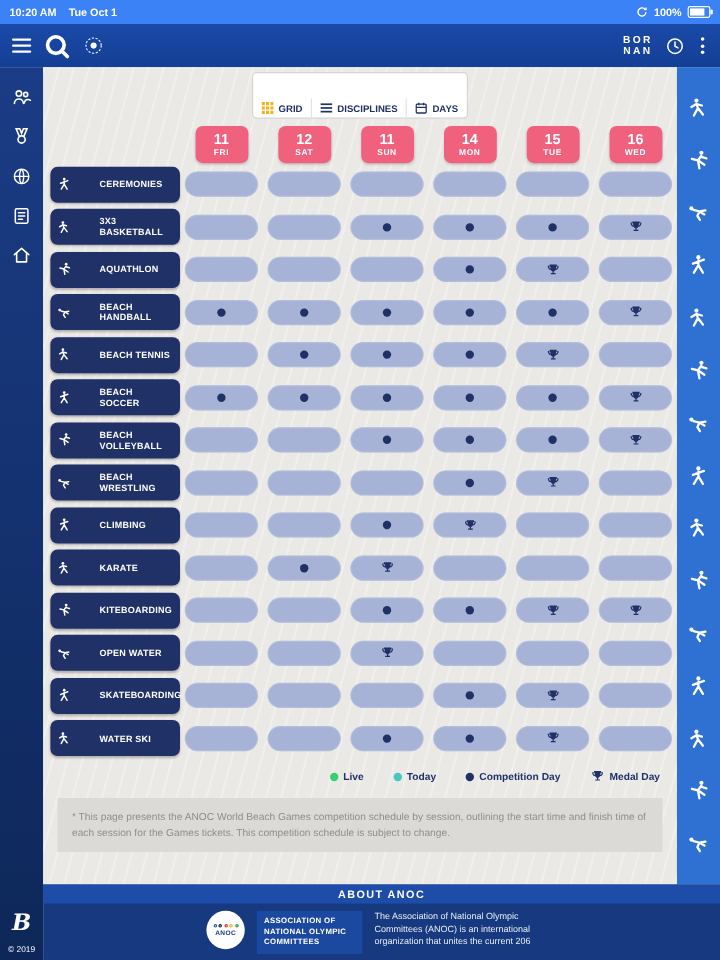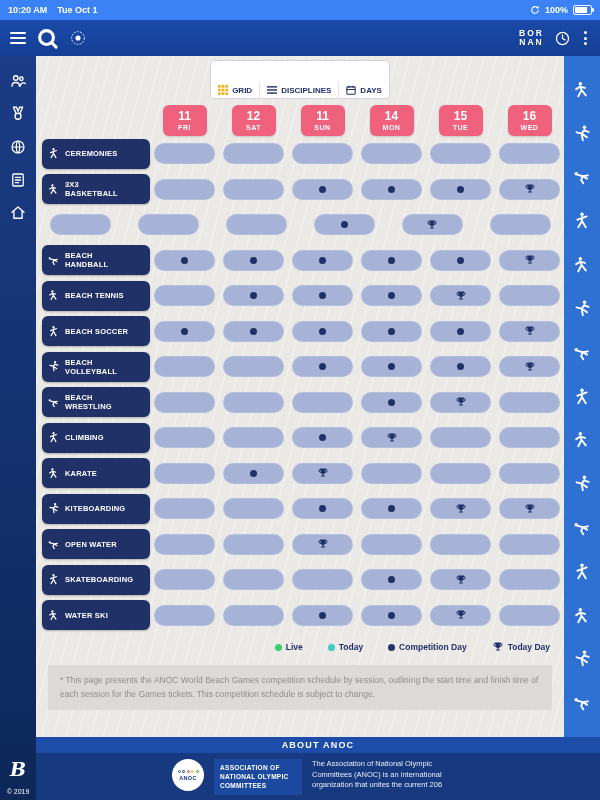--- a/index.html
+++ b/index.html
@@ -56,21 +56,21 @@
   .dcell{display:flex;justify-content:center;align-items:center;}
   .daybadge{width:44px;height:31px;background:#f0617e;border-radius:6px;color:#fff;text-align:center;
     display:flex;flex-direction:column;justify-content:center;line-height:1;box-shadow:0 1px 2px rgba(0,0,0,.15);}
   .dnum{font-size:12px;font-weight:800;}
   .ddow{font-size:7px;font-weight:700;letter-spacing:.5px;margin-top:2px;}
 
   .srow{display:flex;align-items:center;height:35.5px;}
   .rlabel{width:108px;margin-left:6px;height:30px;background:#203168;border-radius:6px;color:#fff;
     display:flex;align-items:center;gap:5px;padding:0 5px;box-sizing:border-box;box-shadow:0 1px 2px rgba(0,0,0,.25);cursor:pointer;}
   .picto{flex:0 0 13px;width:13px;height:13px;display:flex;}
-  .rlabel .txt{font-size:7.5px;font-weight:700;line-height:1.2;letter-spacing:.2px;max-width:68px;}
+  .rlabel .txt{font-size:7.5px;font-weight:700;line-height:1.2;letter-spacing:.2px;max-width:68px;margin-left:18px;}
   .cells{flex:1;display:grid;grid-template-columns:repeat(6,1fr);}
   .ccell{display:flex;justify-content:center;align-items:center;}
   .pill{width:61px;height:21px;border-radius:11px;background:#a6b2d6;display:flex;align-items:center;
     justify-content:center;box-shadow:inset 0 0 0 1px rgba(255,255,255,.15);cursor:pointer;}
   .dot{width:7px;height:7px;border-radius:50%;background:#203168;display:inline-block;}
   .medal{display:inline-flex;}
   .medal svg{width:12px;height:12px;fill:#203168;}
 
   .legend{display:flex;justify-content:flex-end;gap:25px;margin:8px 14px 0 0;font-size:8.5px;color:#203168;
     font-weight:600;align-items:center;}
@@ -408,20 +408,29 @@
                 <span class="medal">
                   <svg viewBox="0 0 24 24">
                     <path fill-rule="evenodd" d="M6 3H18V5H21V6C21 9.3 18.8 11.6 15.9 11.9C15.2 13.2 14.2 14.1 13 14.5V17H16V19H8V17H11V14.5C9.8 14.1 8.8 13.2 8.1 11.9C5.2 11.6 3 9.3 3 6V5H6V3ZM5 6C5 7.9 6.2 9.4 7.7 9.8C7.3 8.7 7.1 7.4 7.1 6H5ZM19 6H16.9C16.9 7.4 16.7 8.7 16.3 9.8C17.8 9.4 19 7.9 19 6Z"></path>
                   </svg>
                 </span>
               </div>
             </div>
           </div>
         </div>
         <div class="srow">
+          <div class="rlabel">
+            <span class="picto">
+              <svg width="13" height="13" viewBox="0 0 24 24" fill="none">
+                <circle cx="15" cy="4" r="2.1" fill="#fff"></circle>
+                <path d="M15 7l-3.5 4.5M11.5 11.5l-6-1.5M11.5 11.5l1.5 8M11.5 11.5l6.5 4.5M15 8l5 1.5" stroke="#fff" stroke-width="2.3" stroke-linecap="round"></path>
+              </svg>
+            </span>
+            <span class="txt">AQUATHLON</span>
+          </div>
           <div class="cells">
             <div class="ccell">
               <div class="pill"></div>
             </div>
             <div class="ccell">
               <div class="pill"></div>
             </div>
             <div class="ccell">
               <div class="pill"></div>
             </div>
@@ -919,21 +928,21 @@
         <div class="litem">
           <span class="dot" style="background:#203168"></span>
           <span>Competition Day</span>
         </div>
         <div class="litem">
           <span class="medal">
             <svg viewBox="0 0 24 24">
               <path fill-rule="evenodd" d="M6 3H18V5H21V6C21 9.3 18.8 11.6 15.9 11.9C15.2 13.2 14.2 14.1 13 14.5V17H16V19H8V17H11V14.5C9.8 14.1 8.8 13.2 8.1 11.9C5.2 11.6 3 9.3 3 6V5H6V3ZM5 6C5 7.9 6.2 9.4 7.7 9.8C7.3 8.7 7.1 7.4 7.1 6H5ZM19 6H16.9C16.9 7.4 16.7 8.7 16.3 9.8C17.8 9.4 19 7.9 19 6Z"></path>
             </svg>
           </span>
-          <span>Today Day</span>
+          <span>Medal Day</span>
         </div>
       </div>
 
     <div class="footnote">* This page presents the ANOC World Beach Games competition schedule by session, outlining the start time and finish time of each session for the Games tickets. This competition schedule is subject to change.</div>
   </div>
 
   <div class="footer">
     <div class="footer-band">ABOUT ANOC</div>
     <div class="footer-row">
       <div class="anoc-logo">

